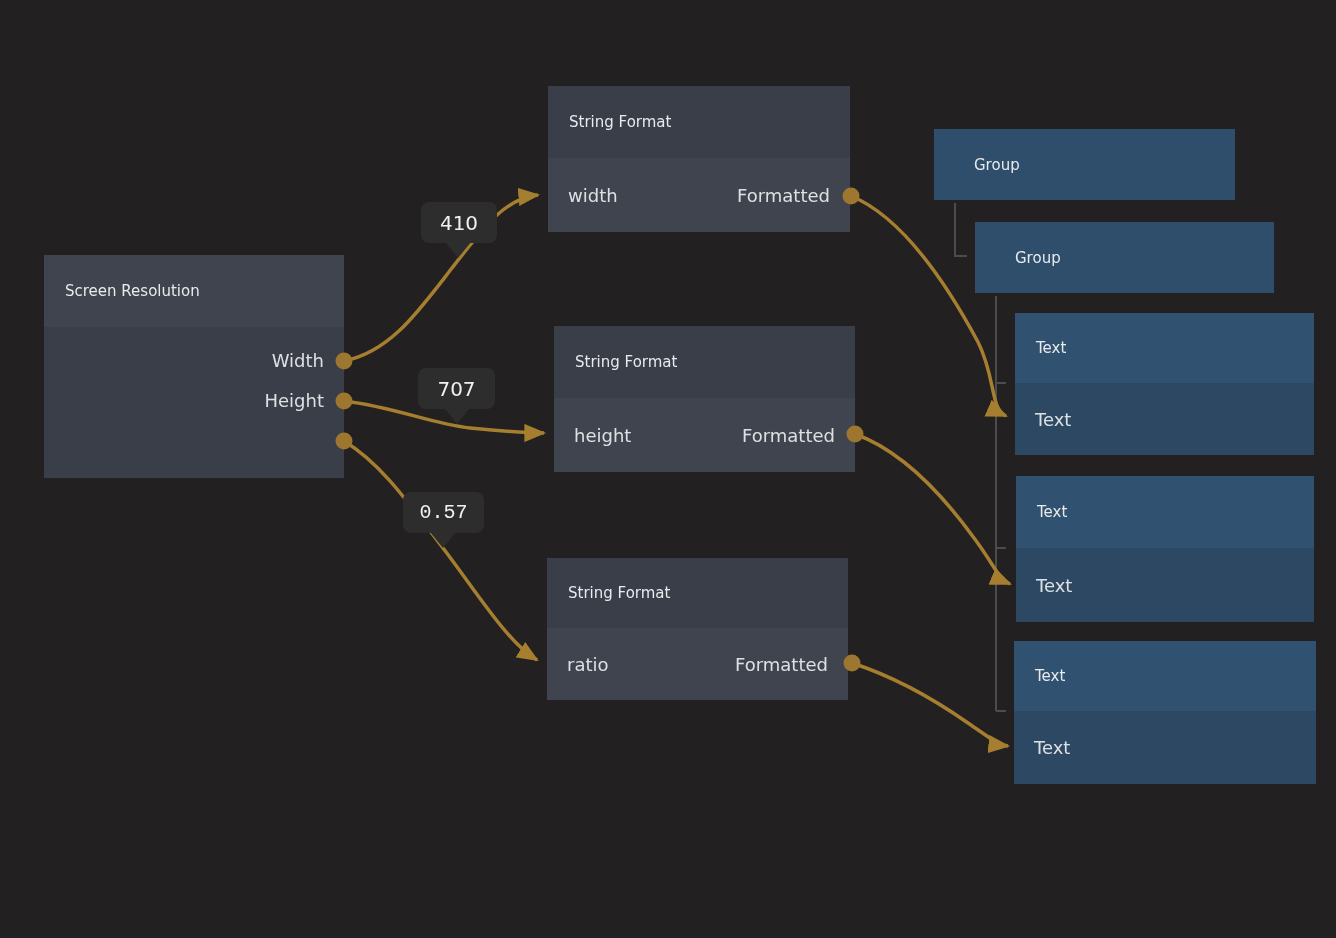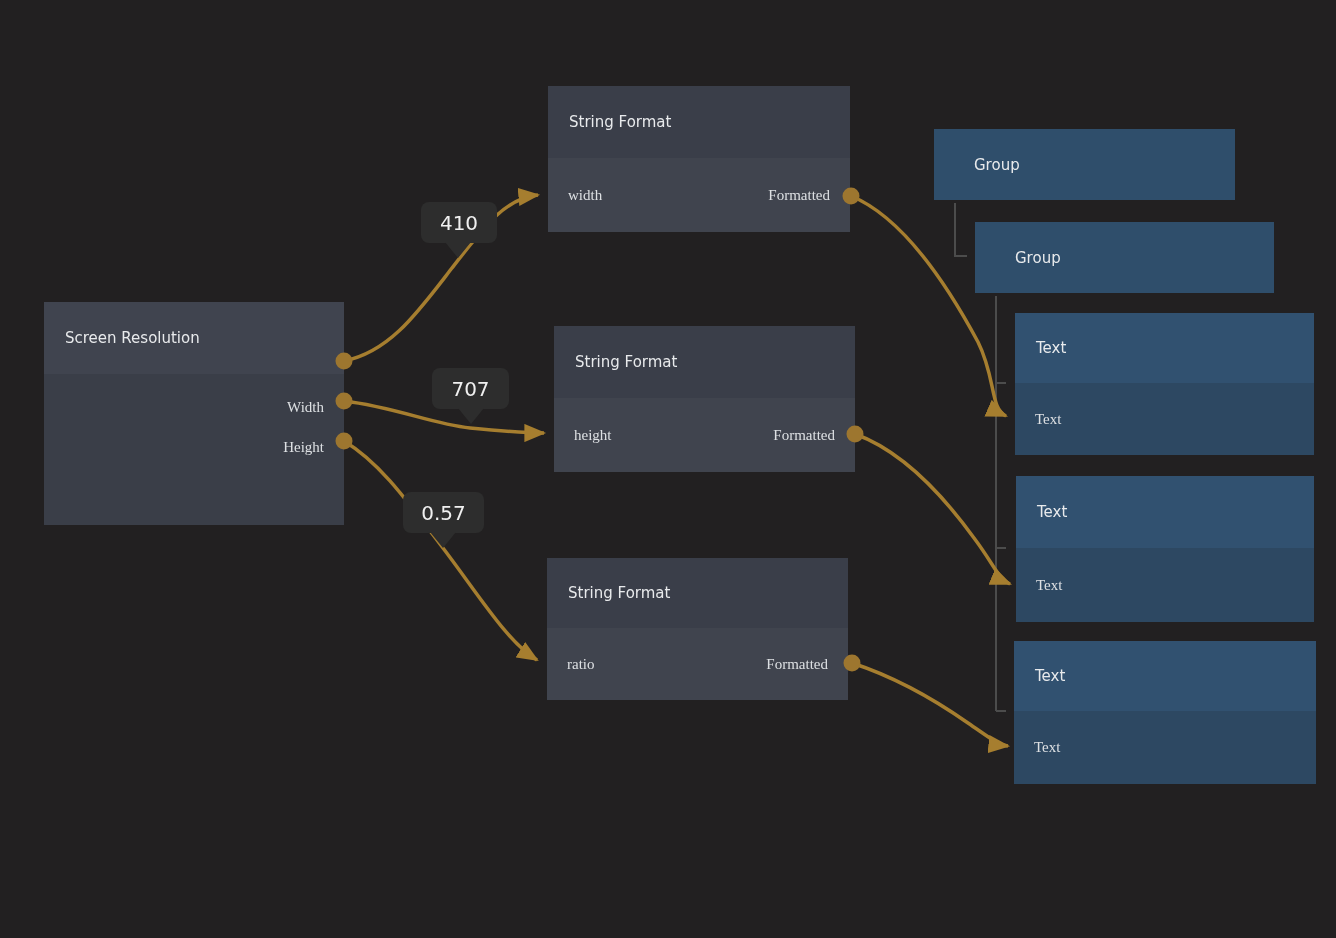--- a/index.html
+++ b/index.html
@@ -5,33 +5,33 @@
   html,body{margin:0;padding:0;background:#222021;}
   #stage{
     position:relative;width:1336px;height:938px;overflow:hidden;
     background:#222021;
     font-family:"DejaVu Sans","Liberation Sans",sans-serif;
     color:#e6e8ea;
   }
   .node{position:absolute;box-sizing:border-box;}
   .node .hdr{display:flex;align-items:center;padding:0 21px;font-size:15px;color:#e8eaec;}
   .node .row{display:flex;align-items:center;justify-content:space-between;
-             padding:0 20px;font-size:15px;color:#dde0e3;font-family:Liberation Serif, serif;}
+             padding:0 20px;font-size:18px;color:#dde0e3;}
   
   .g-hdr{background:#40444f;}
   .g-body{background:#3a3e48;}
   .sf-hdr{background:#3a3e49;}
   .sf-body{background:#40444e;}
   
   .blue{background:#2f4e6b;}
   .t-hdr{background:#315170;}
   .t-body{background:#2d4862;}
 
   
-  #n-sr{left:44px;top:255px;width:300px;height:237px;margin-top:47px;}
+  #n-sr{left:44px;top:255px;width:300px;height:237px;}
   #n-sr .hdr{height:72px;}
   #n-sr .g-body{height:151px;padding-top:13px;box-sizing:border-box;}
   #n-sr .row{height:40px;justify-content:flex-end;}
 
   
   .sfnode .hdr{height:72px;}
   .sfnode .row{height:74px;}
   #n-sf1{left:548px;top:86px;width:302px;height:146px;}
   #n-sf2{left:554px;top:326px;width:301px;height:144px;}
   #n-sf3{left:547px;top:558px;width:301px;height:142px;}
@@ -59,23 +59,23 @@
 
   
   .badge{position:absolute;background:#2d2d2d;border-radius:8px;
          display:flex;align-items:center;justify-content:center;
          font-size:20px;color:#f0f0f0;text-align:center;}
   .badge .ptr{position:absolute;bottom:-15px;width:0;height:0;
         border-left:13px solid transparent;border-right:13px solid transparent;
         border-top:16px solid #2d2d2d;}
   #badge-410{left:421px;top:202px;width:76px;height:41px;}
   #badge-410 .ptr{left:24px;}
-  #badge-707{left:432px;top:368px;width:77px;height:41px;}
+  #badge-707{left:418px;top:368px;width:77px;height:41px;}
   #badge-707 .ptr{left:26px;}
-  #badge-057{left:403px;top:492px;width:81px;height:41px;}
+  #badge-057{left:403px;top:492px;width:81px;height:41px;font-family:Liberation Mono, monospace;}
   #badge-057 .ptr{left:27px;}
 </style>
 </head>
 <body>
 
 <div id="stage">
 
   <div class="node" id="n-sr">
     <div class="hdr g-hdr">Screen Resolution</div>
     <div class="g-body">

